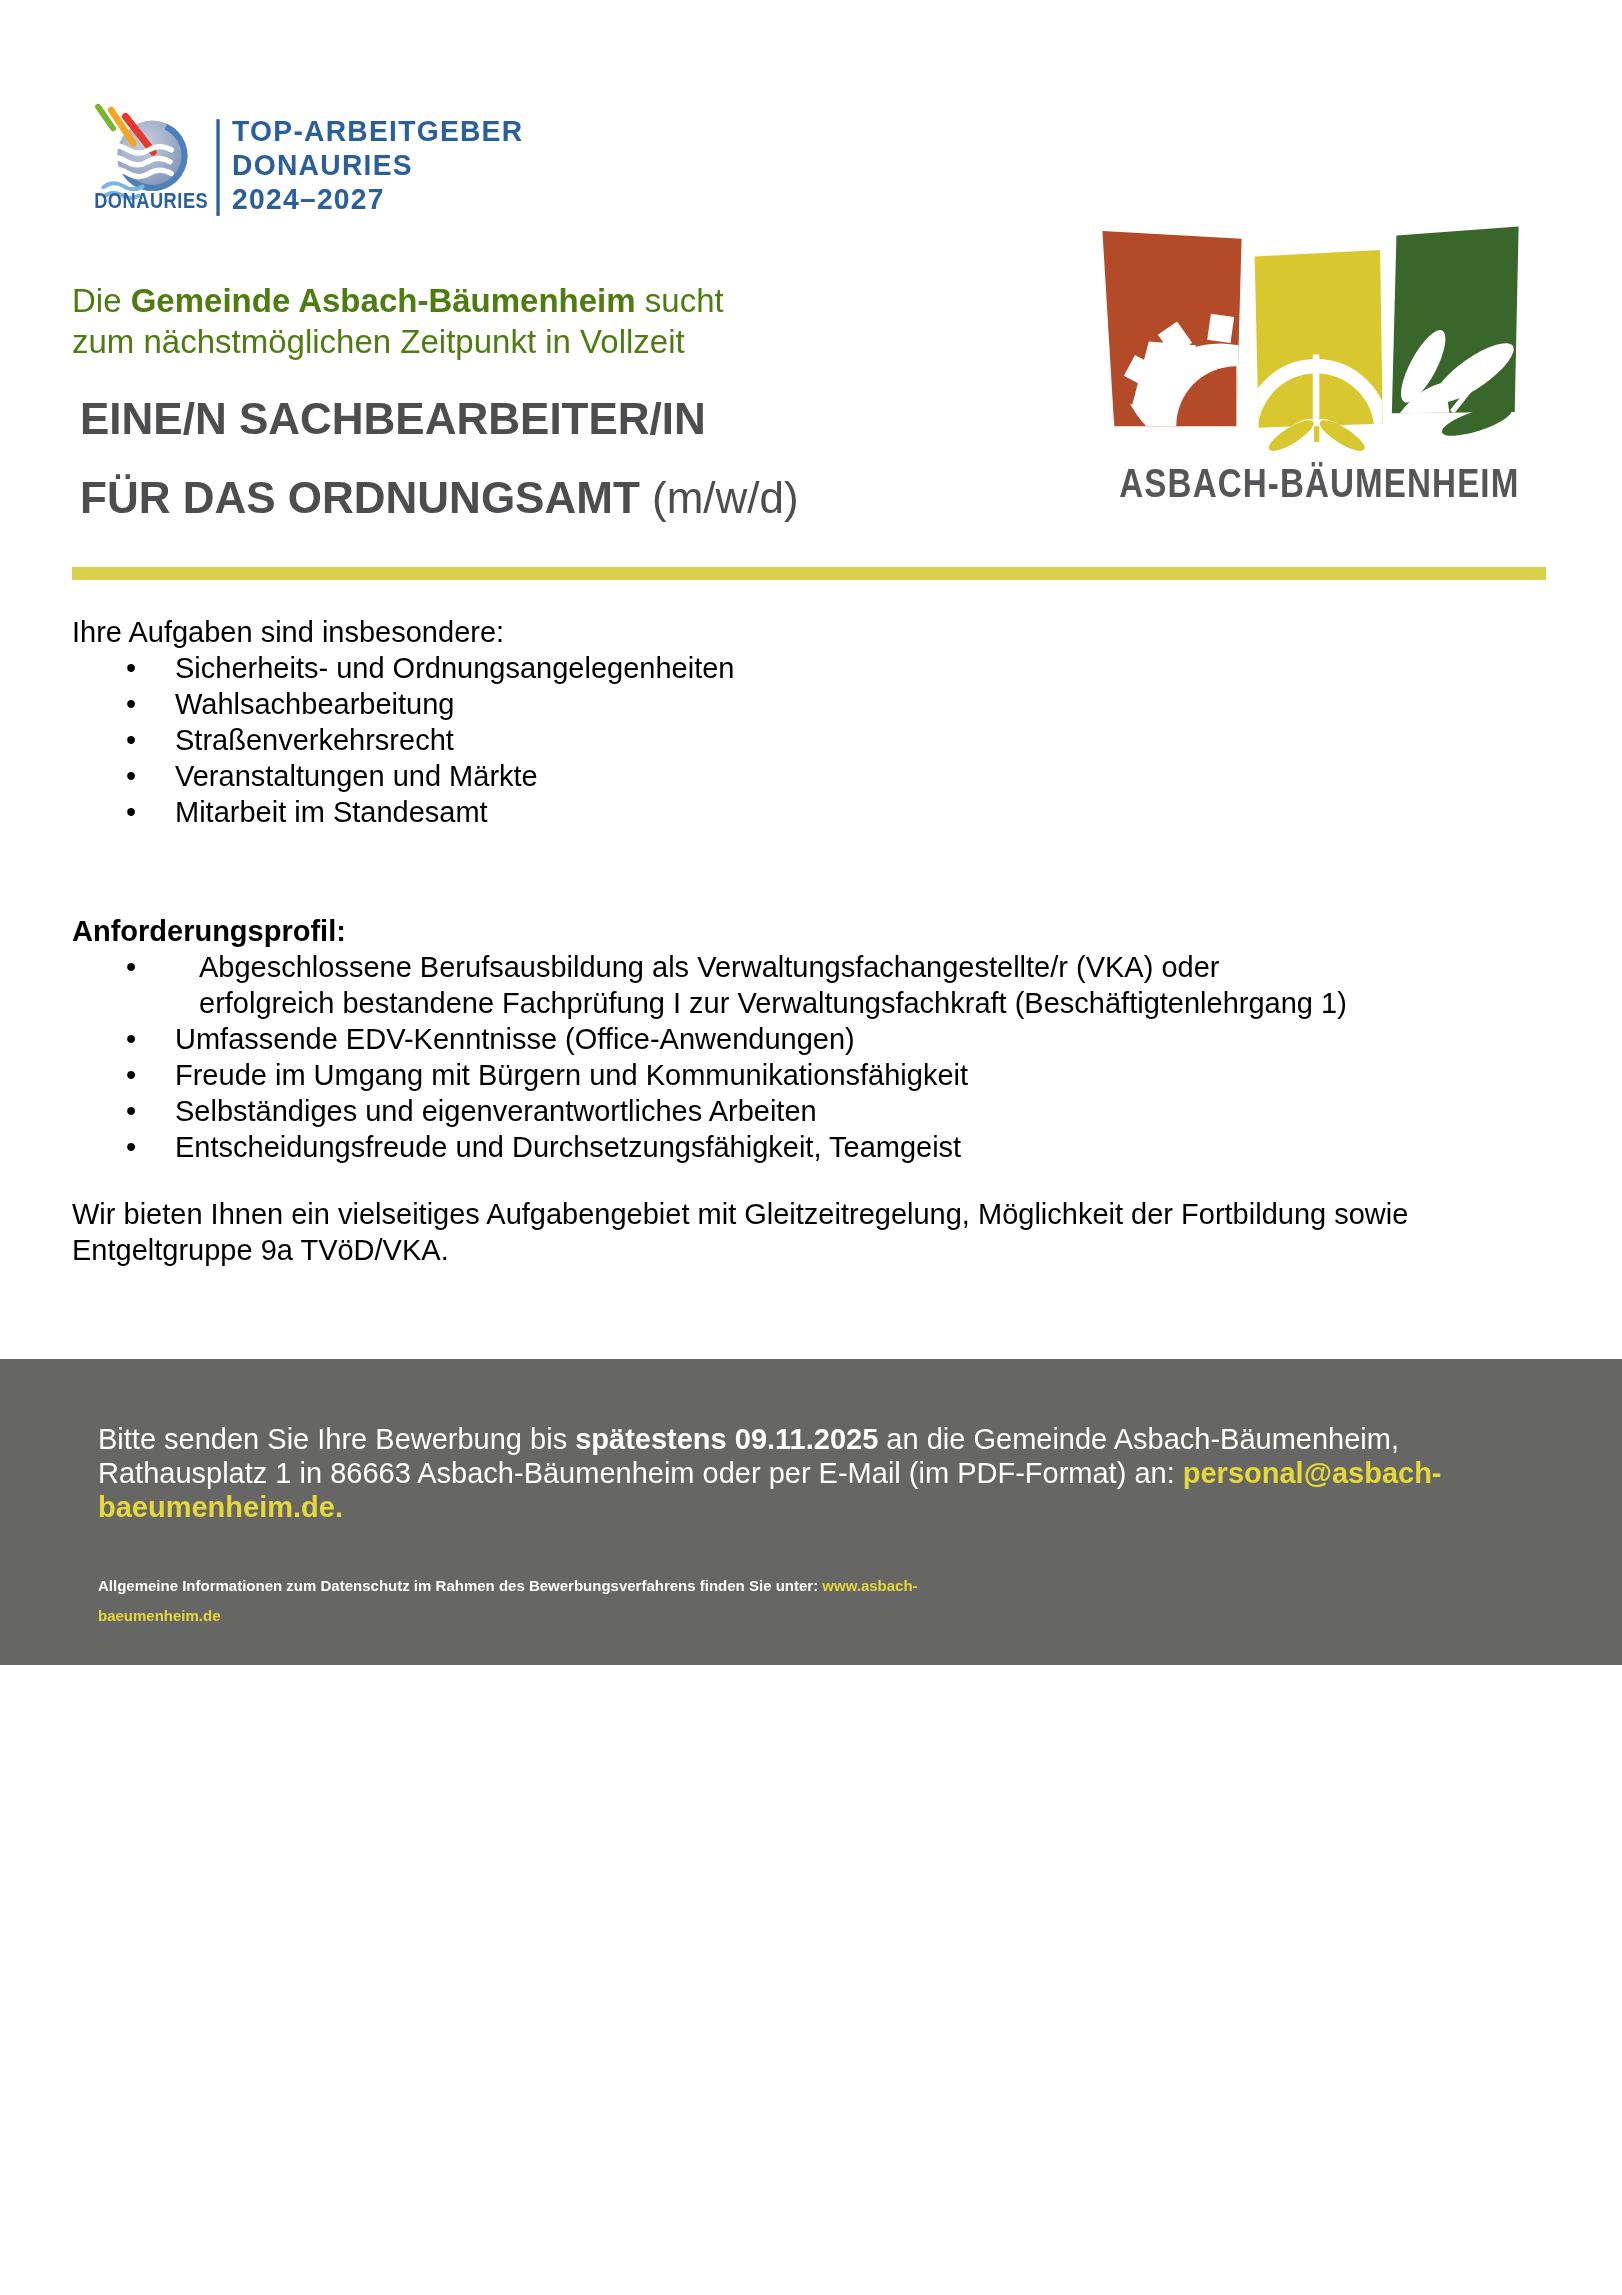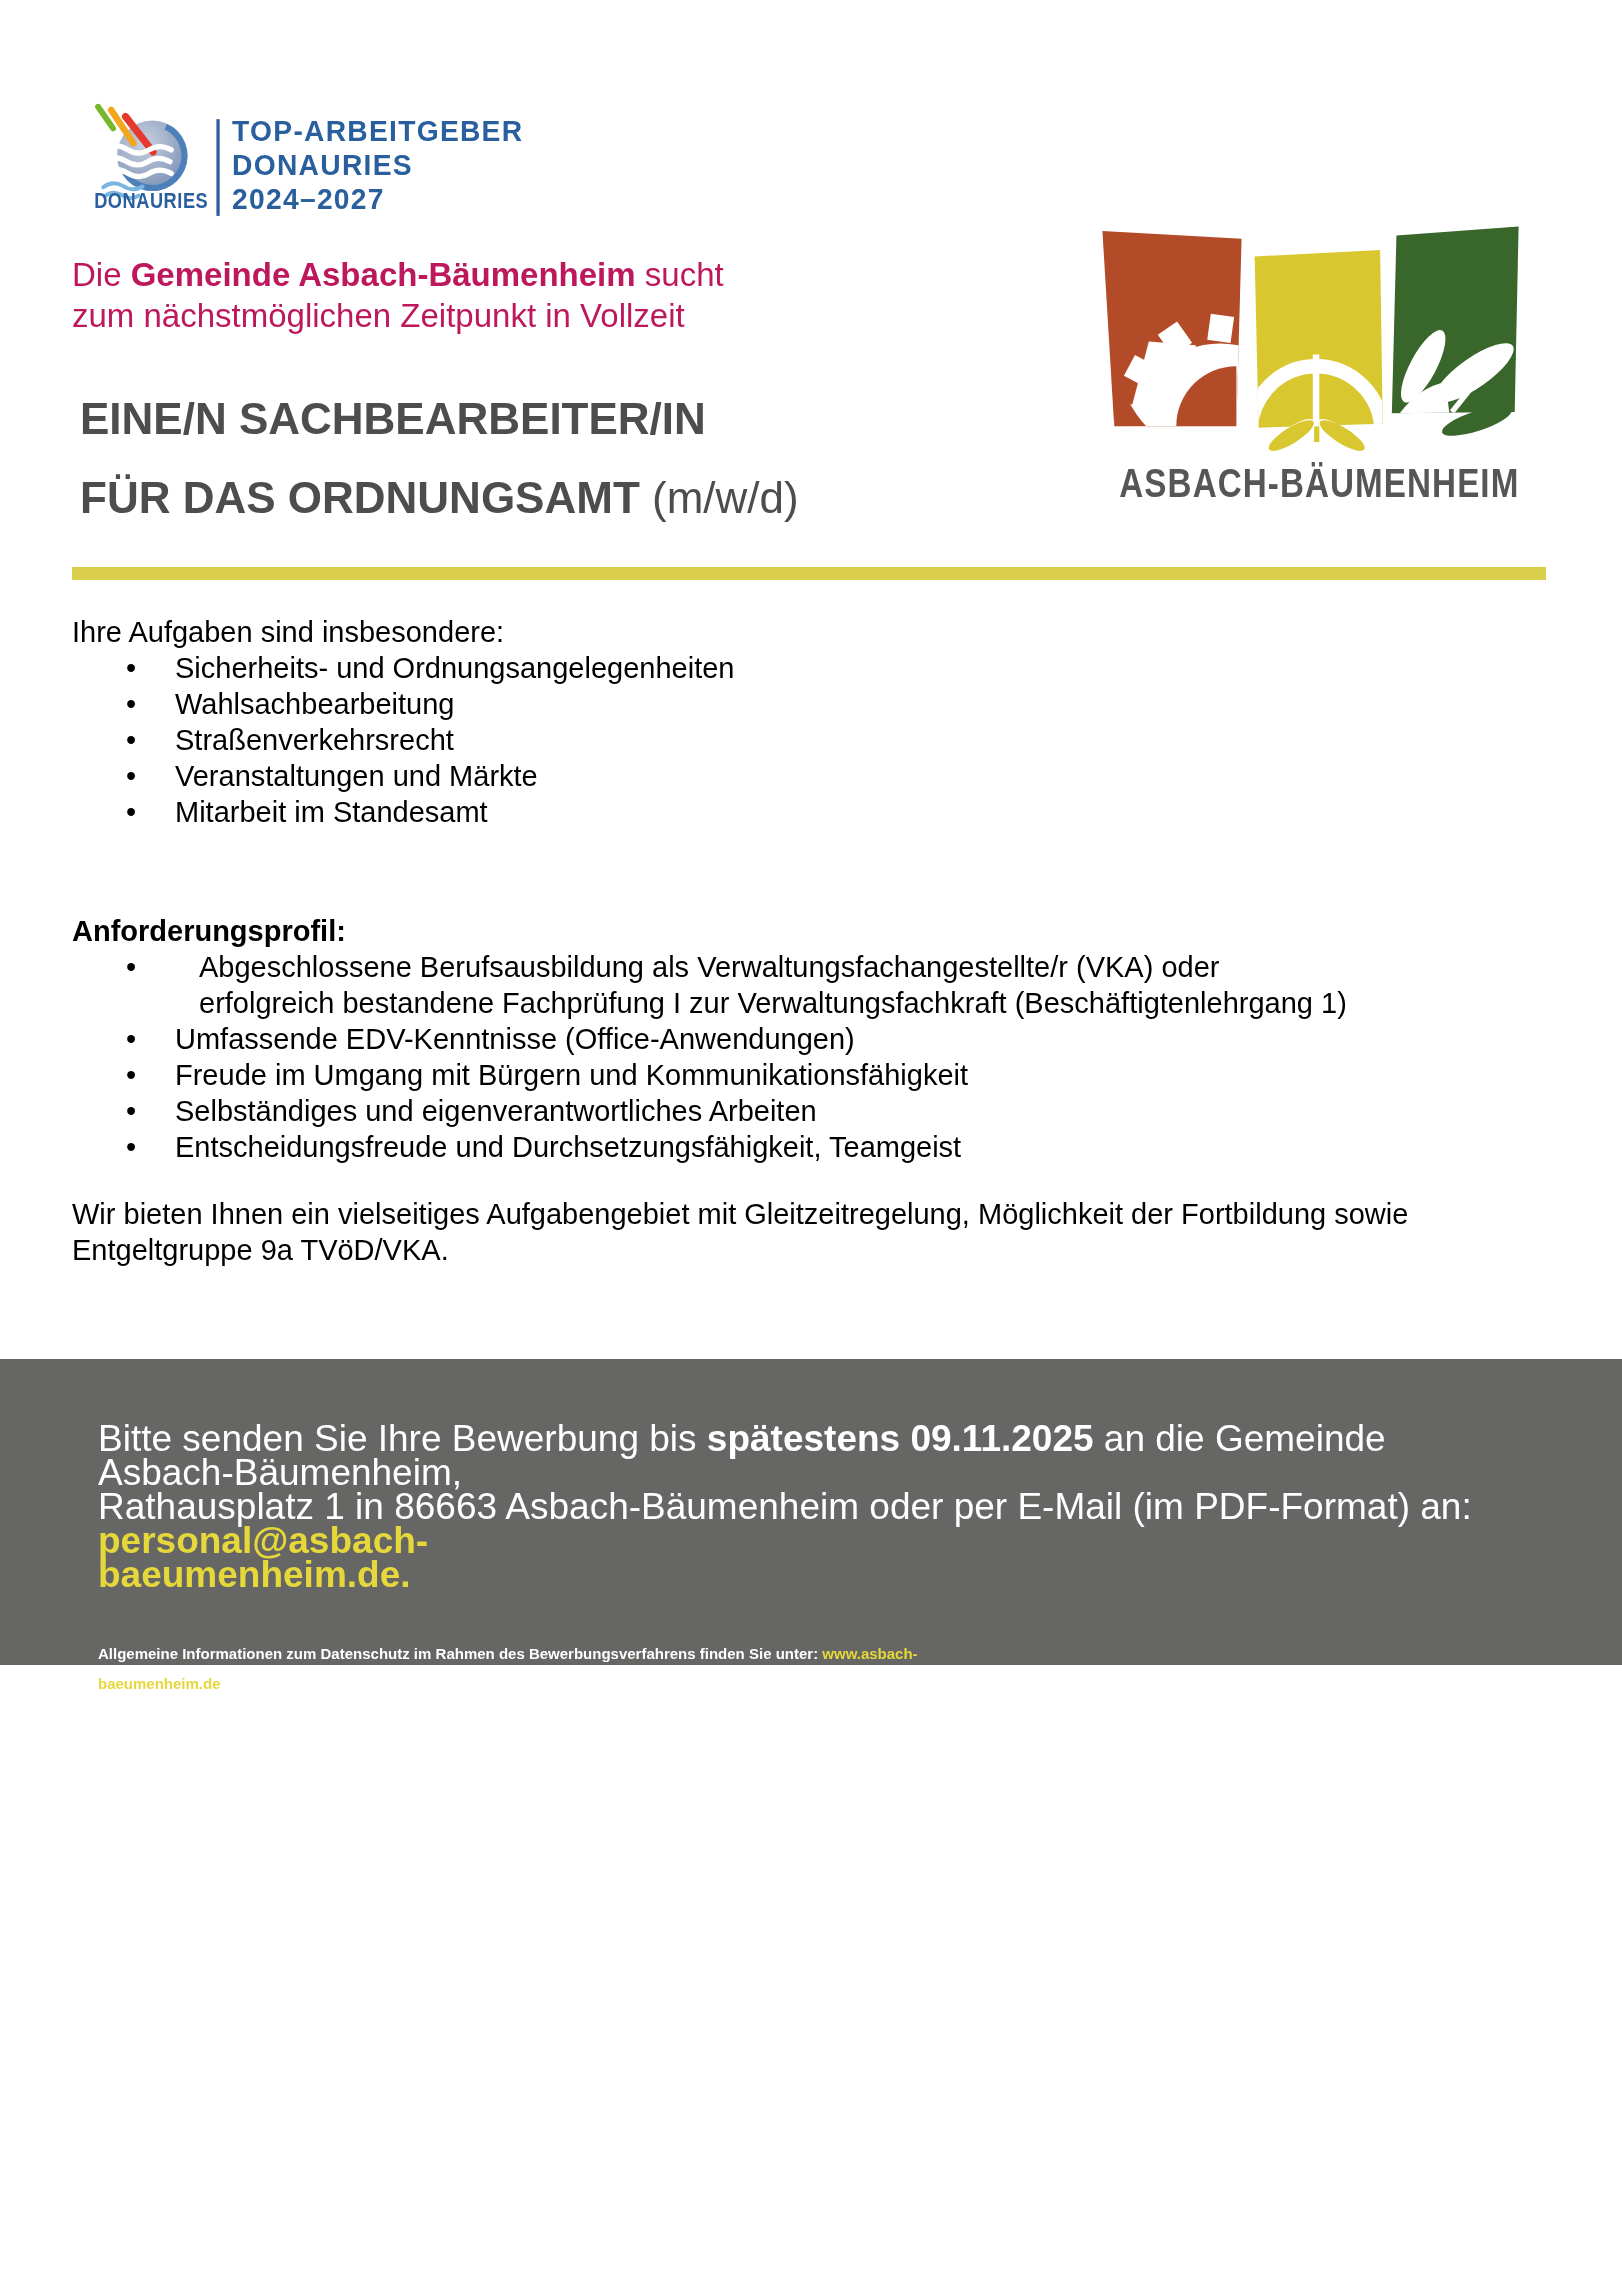--- a/index.html
+++ b/index.html
@@ -3,21 +3,21 @@
 <meta charset="utf-8">
 <style>
   html,body{margin:0;padding:0;background:#fff;}
   #page{
     position:relative;width:1622px;height:2295px;background:#fff;
     font-family:"Liberation Sans",sans-serif;color:#000;overflow:hidden;
   }
   .abs{position:absolute;}
 
   
-  .intro{left:72px;top:254px;font-size:33px;line-height:41px;color:#be185d;}
+  .intro{left:72px;top:280px;font-size:33px;line-height:41px;color:#4d7c0f;}
   .bold{font-weight:700;}
 
   
   .headline{left:80px;font-size:44px;font-weight:700;color:var(--headline-gray);white-space:nowrap;}
   .headline .reg{font-weight:400;}
   #headline-line1{top:394px;}
   #headline-line2{top:473px;}
 
   
   .divider{left:72px;top:567px;width:1474px;height:13px;background:var(--accent-yellow);}
@@ -30,21 +30,21 @@
   .sec-heading{font-weight:400;}
   .sec-heading.hbold{font-weight:700;}
   ul.blist{list-style:none;margin:0;padding:0;}
   ul.blist li{position:relative;padding-left:103px;}
   ul.blist li::before{content:"•";position:absolute;left:54px;top:0;}
   .bline{display:block;margin-left:24px;}
 
   
   .box{left:0;top:1359px;width:1622px;height:306px;background:var(--box-bg);color:#fff;}
   .box-inner{position:absolute;left:98px;top:63px;width:1426px;}
-  .p1{font-size:37px;line-height:34px;}
+  .p1{font-size:29px;line-height:34px;}
   .p2{margin-top:47px;font-size:15px;line-height:30px;font-weight:700;}
   .ylink{color:var(--link-yellow);font-weight:700;}
 
   
   .blue-t{fill:var(--logo-blue);}
   .panel-red{fill:var(--panel-red);}
   .panel-yellow{fill:var(--panel-yellow);}
   .panel-green{fill:var(--panel-green);}
   .wordmark{fill:var(--wordmark-gray);}
 </style>

